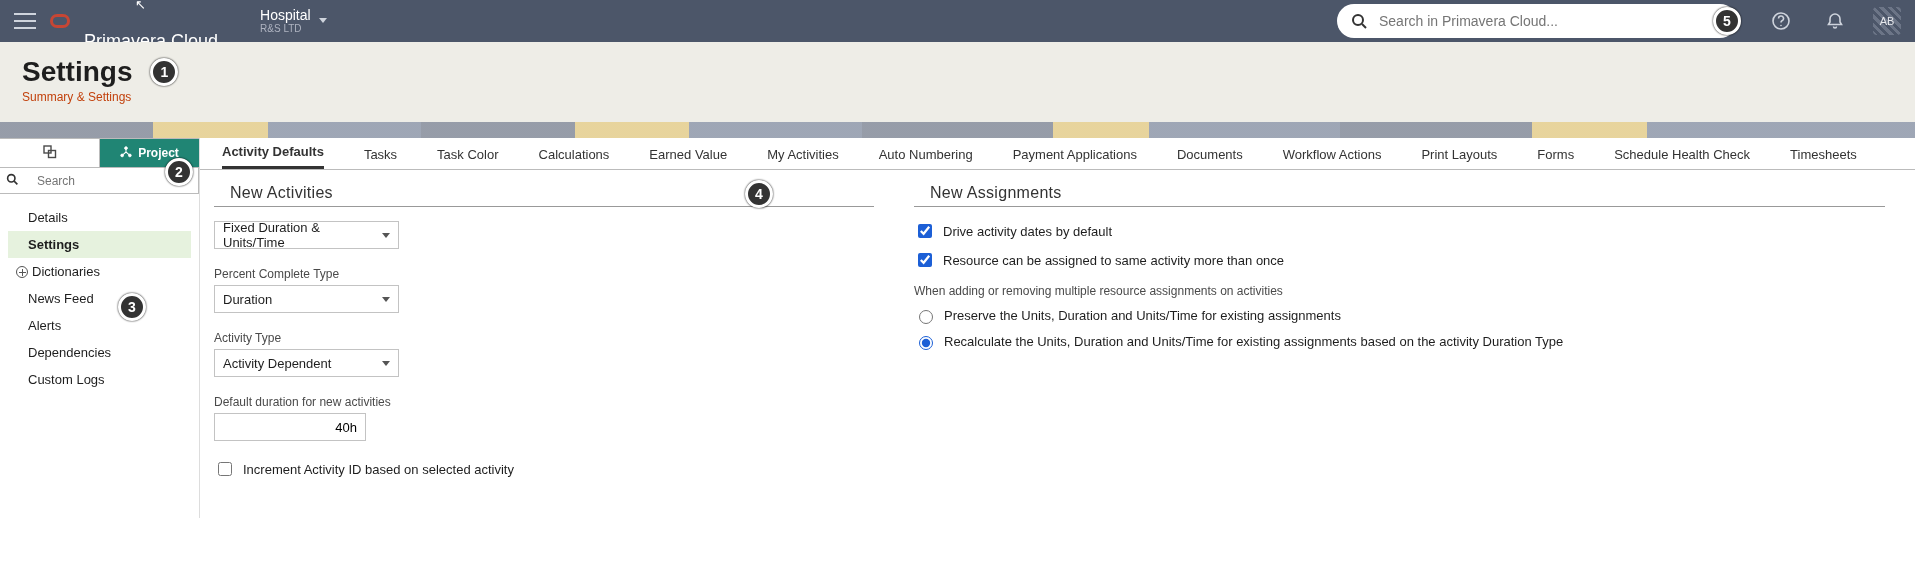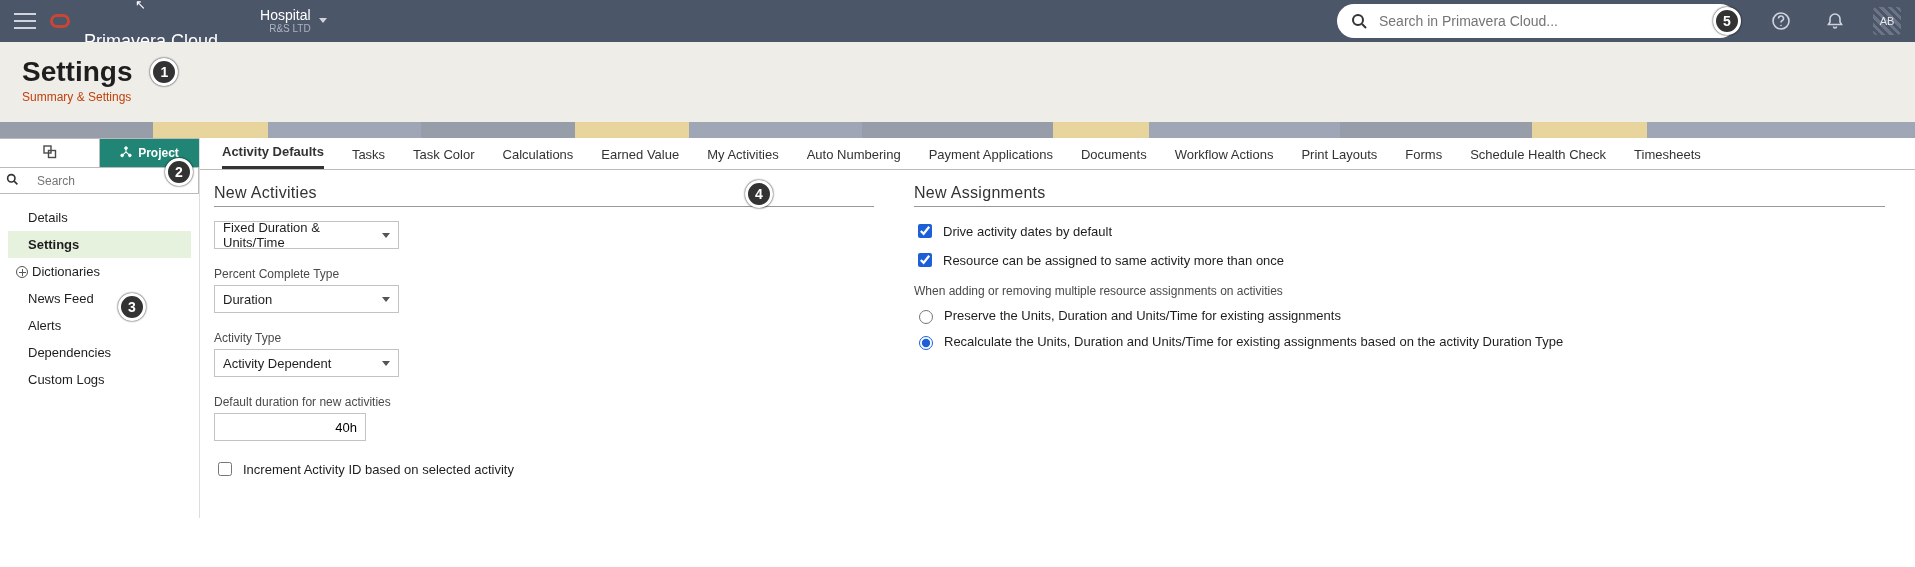--- a/index.html
+++ b/index.html
@@ -24,21 +24,21 @@
     height:42px;background:var(--header-bg);color:var(--header-text);
     display:flex;align-items:center;gap:14px;padding:0 14px;position:relative;
   }
   .hamburger{width:22px;height:16px;display:flex;flex-direction:column;justify-content:space-between;cursor:pointer;}
   .hamburger div{height:2px;background:#cfd4dd;}
   .oracle-o{width:20px;height:14px;border:3px solid var(--o-red);border-radius:9px;}
   .brand{font-size:18px;font-weight:500;color:#ffffff;margin-top:40px;}
   .ctx-picker{display:flex;align-items:center;gap:8px;cursor:pointer;margin-left:28px;}
   .ctx-text{display:flex;flex-direction:column;line-height:1.1;}
   .ctx-main{font-size:14px;color:#fff;}
-  .ctx-sub{font-size:10px;color:#aeb3c0;text-align:right;}
+  .ctx-sub{font-size:10px;color:#aeb3c0;}
   .caret-icon{width:0;height:0;border-left:4px solid transparent;border-right:4px solid transparent;border-top:5px solid #cfd4dd;}
   .cursor-pointer{position:absolute;left:135px;top:-3px;font-size:13px;color:#fff;pointer-events:none;}
 
   .search-wrap{
     margin-left:auto;display:flex;align-items:center;background:#fff;border-radius:20px;height:34px;width:400px;
     padding:0 14px;gap:10px;position:relative;
   }
   .search-wrap input{border:none;outline:none;flex:1;font-size:14px;color:#333;}
   .mag{width:16px;height:16px;}
   .mag svg{stroke:#333;}
@@ -76,26 +76,26 @@
   .sb-item{padding:6px 20px;font-size:13px;cursor:pointer;}
   .sb-item.selected{background:var(--sidebar-sel);font-weight:600;}
   .sb-item.parent{display:flex;align-items:center;gap:4px;padding-left:8px;}
   .plus-circle{width:12px;height:12px;border:1px solid #555;border-radius:50%;position:relative;}
   .plus-circle::before,.plus-circle::after{content:"";position:absolute;background:#555;}
   .plus-circle::before{left:5px;top:2px;width:1px;height:7px;}
   .plus-circle::after{top:5px;left:2px;height:1px;width:7px;}
 
   
   .main{}
-  .tabs-row{display:flex;gap:28px;border-bottom:1px solid #bbb;padding:0 22px;height:32px;align-items:flex-end;font-size:13px;}
+  .tabs-row{display:flex;gap:40px;border-bottom:1px solid #bbb;padding:0 22px;height:32px;align-items:flex-end;font-size:13px;}
   .tab{padding-bottom:7px;cursor:pointer;color:#333;white-space:nowrap;}
   .tab.active{font-weight:700;border-bottom:3px solid #333;}
 
   .content{display:grid;grid-template-columns:660px 1fr;gap:40px;padding:14px 30px 30px 14px;}
-  .section-title{font-size:16px;letter-spacing:.3px;color:#333;font-weight:400;margin:0 0 4px;}
+  .section-title{font-size:16px;letter-spacing:.3px;color:#333;font-weight:400;margin:0 16px 4px;}
   .rule{border-top:1px solid #999;margin-bottom:14px;}
 
   .form-field{margin:0 0 18px;}
   .form-label{font-size:12px;color:var(--muted);margin-bottom:4px;}
   .select{width:185px;height:28px;border:1px solid var(--border);background:#fff;display:flex;align-items:center;justify-content:space-between;padding:0 8px;font-size:13px;cursor:pointer;}
   .select .caret{width:0;height:0;border-left:4px solid transparent;border-right:4px solid transparent;border-top:5px solid #555;}
   .num-input{width:152px;height:28px;border:1px solid var(--border);padding:0 8px;font-size:13px;text-align:right;}
 
   .chk,.rad{display:flex;align-items:center;gap:8px;font-size:13px;margin:9px 0;}
   .chk input,.rad input{accent-color:var(--accent-blue);width:14px;height:14px;}

